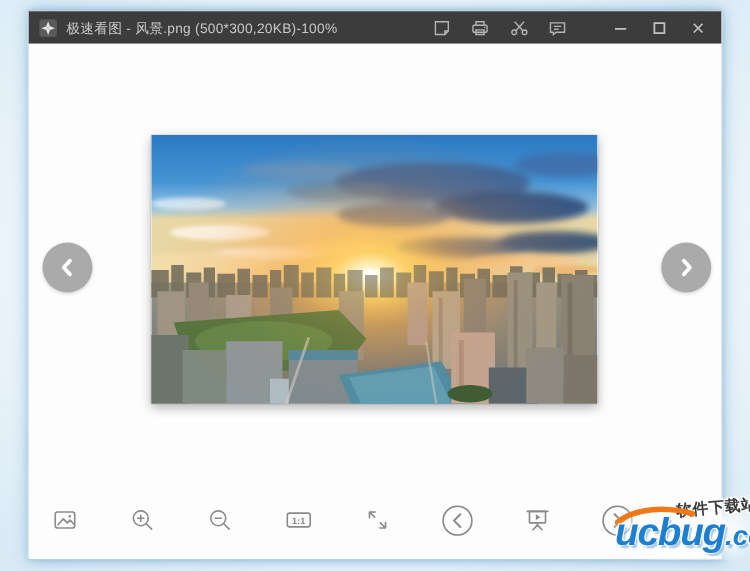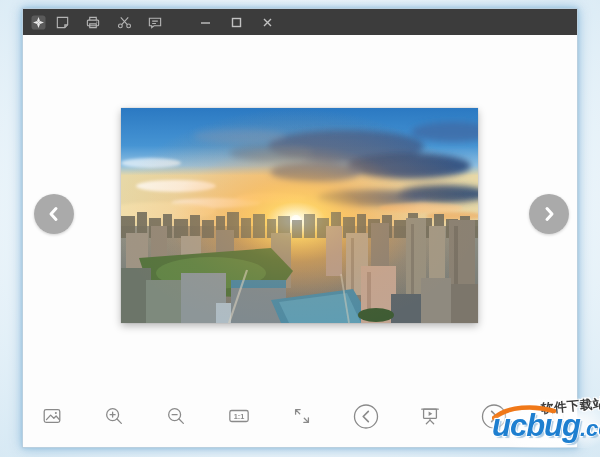--- a/index.html
+++ b/index.html
@@ -82,20 +82,21 @@
   <div class="titlebar">
     <svg class="app-icon" viewBox="0 0 16 16">
       <rect x="0.5" y="0.5" width="15" height="15" rx="3" fill="#5a5a5a"></rect>
       <g fill="#e8e8e8">
         <path d="M8 2.2 L9.6 6.4 L8 8 L6.4 6.4 Z"></path>
         <path d="M13.8 8 L9.6 9.6 L8 8 L9.6 6.4 Z"></path>
         <path d="M8 13.8 L6.4 9.6 L8 8 L9.6 9.6 Z"></path>
         <path d="M2.2 8 L6.4 6.4 L8 8 L6.4 9.6 Z"></path>
       </g>
     </svg>
+    <span class="title-text">极速看图 - 风景.png (500*300,20KB)-100%</span>
 
     <div class="tb-actions">
       <span class="tb-btn">
         <svg width="15" height="15" viewBox="0 0 16 16">
           <path d="M2.5 2.5 h11 v8 l-3 3 h-8 z"></path>
           <path d="M10.5 13.5 v-3 h3"></path>
           <circle cx="11.5" cy="11.8" r="0.8" fill="#b4b4b4" stroke="none"></circle>
         </svg>
       </span>
       <span class="tb-btn">

